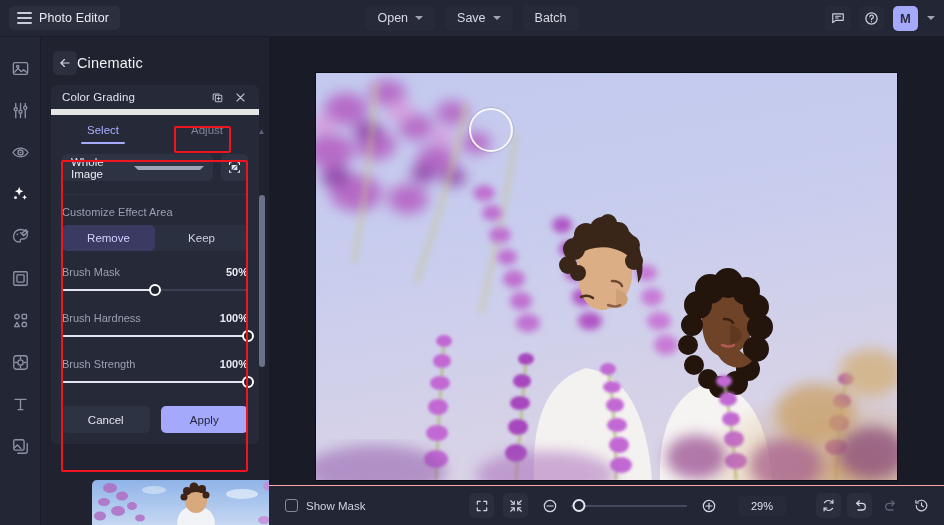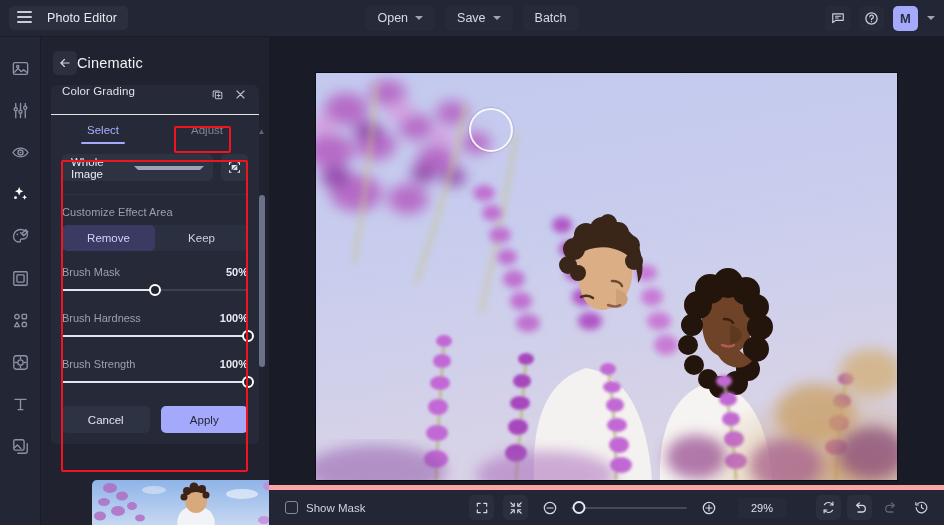--- a/index.html
+++ b/index.html
@@ -13,21 +13,21 @@
   .app { position:relative; width:944px; height:525px; }
 
   
   .topbar {
     position:absolute; left:0; top:0; width:944px; height:37px;
     background:#232634;
     display:flex; align-items:center;
     border-bottom:1px solid #1a1d28;
   }
   .brand {
-    display:flex; gap:15px;
+    display:flex; align-items:center; gap:7px;
     margin-left:9px; padding:5px 11px 5px 8px;
     background:#2b2f3e; border-radius:5px; cursor:pointer;
   }
   .brand-label { font-size:12.5px; color:#e9ebf3; letter-spacing:.1px; }
   .hamburger { width:15px; height:12px; display:flex; flex-direction:column; justify-content:space-between; }
   .hamburger i { display:block; height:1.6px; background:#c9ccd9; border-radius:1px; }
 
   .top-center { position:absolute; left:0; right:0; display:flex; justify-content:center; gap:10px; }
   .tbtn {
     background:#272b39; border:none; border-radius:5px;
@@ -74,22 +74,22 @@
     width:24px;height:24px;border-radius:5px;background:#2b2f3e;
     display:flex;align-items:center;justify-content:center;cursor:pointer;color:#d5d8e4;
   }
   .panel-title { font-size:14.5px; color:#f0f1f6; letter-spacing:.15px; }
 
   .card {
     position:relative; margin:0 10px; background:#252938;
     border-radius:6px; overflow:hidden;
   }
   .card-head {
-    display:flex;align-items:flex-start;height:30px;padding:0 9px 0 11px;
-    border-bottom:1px solid #e5e5e5;
+    display:flex;align-items:center;height:30px;padding:0 9px 0 11px;
+    border-bottom:6px solid #e5e5e5;
   }
   .card-title{ font-size:11.5px;color:#dfe1ea;flex:1; letter-spacing:.1px;}
   .card-ico{ width:19px;height:19px;display:flex;align-items:center;justify-content:center;cursor:pointer;color:#b9bdcc;margin-left:4px;}
 
   .tabs { display:flex; height:29px; position:relative; }
   .tab {
     flex:1; display:flex;align-items:center;justify-content:center;
     font-size:11.5px; color:#7f8497; cursor:pointer; position:relative;
   }
   .tab.active{ color:#aab0ff; }
@@ -172,21 +172,21 @@
   .brush-cursor{
     position:absolute; width:44px;height:44px;border-radius:50%;
     border:2px solid rgba(255,255,255,.85);
     box-shadow:0 0 2px rgba(0,0,0,.35);
     left:153px; top:35px; pointer-events:none;
   }
 
   
   .bottombar{
     position:absolute; left:269px; bottom:0; right:0; height:40px;
-    background:#232634; border-top:5px solid #fca5a5;
+    background:#232634; border-top:1px solid #fca5a5;
     display:flex; align-items:center;
   }
   .chk-wrap{ display:flex;align-items:center;gap:8px;margin-left:16px;cursor:pointer; }
   .chk{ width:13px;height:13px;border:1.6px solid #848aa0;border-radius:3px; }
   .chk-lbl{ font-size:11.5px;color:#cfd3e0; }
 
   .bb-center{ position:absolute; left:200px; display:flex; align-items:center; gap:9px; }
   .bb-btn{
     width:25px;height:25px;border-radius:5px;background:#2a2e3d;
     display:flex;align-items:center;justify-content:center;cursor:pointer;color:#d5d8e4;border:none;

